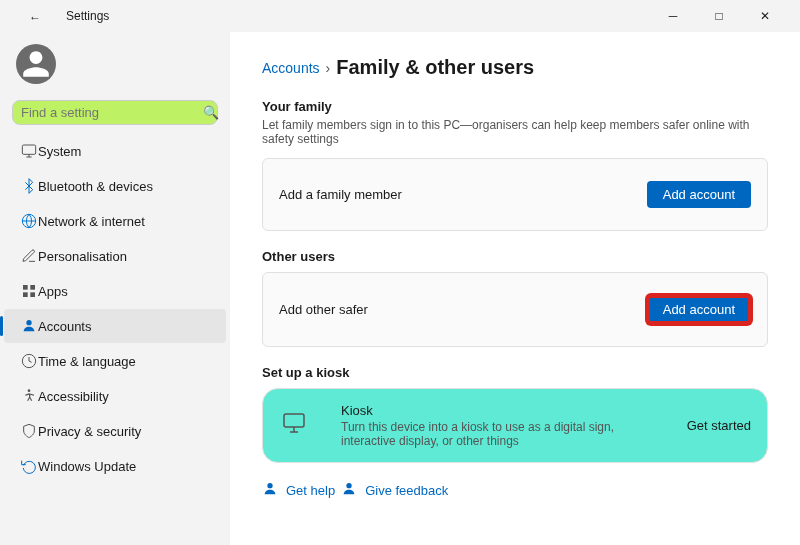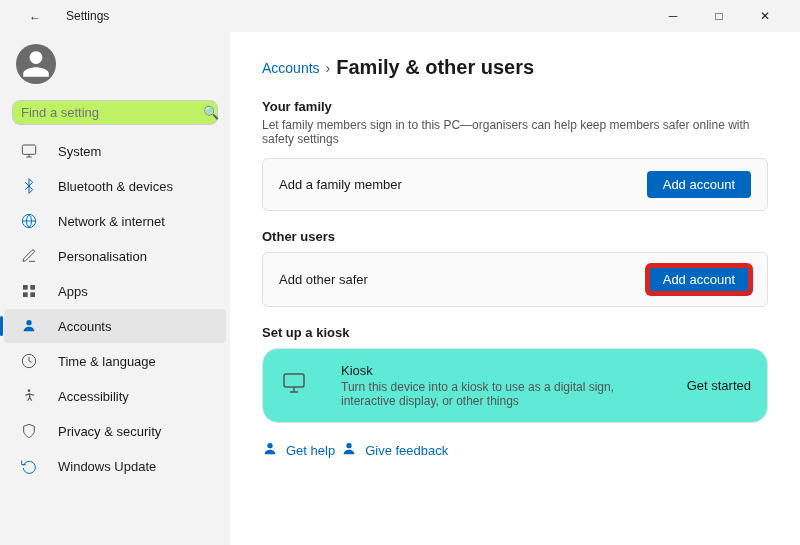--- a/index.html
+++ b/index.html
@@ -110,21 +110,21 @@
       color: #555;
     }
     .search-icon-box {
       color: #555;
       font-size: 13px;
     }
 
     .nav-item {
       display: flex;
       align-items: center;
-      gap: 20px;
+      gap: 0;
       padding: 8px 16px;
       font-size: 13px;
       color: #1a1a1a;
       cursor: pointer;
       border-radius: 4px;
       margin: 1px 4px;
       position: relative;
     }
     .nav-item.active {
       background: #e5e5e5;
@@ -187,21 +187,21 @@
     }
     .section-desc {
       font-size: 12px;
       color: #555;
       margin-bottom: 12px;
     }
 
     .card {
       border: 1px solid #e0e0e0;
       border-radius: 6px;
-      padding: 12px 16px;
+      padding: 22px 16px;
       display: flex;
       align-items: center;
       justify-content: space-between;
       margin-bottom: 4px;
       background: #fafafa;
     }
     .card-label {
       font-size: 13px;
       color: #1a1a1a;
     }

